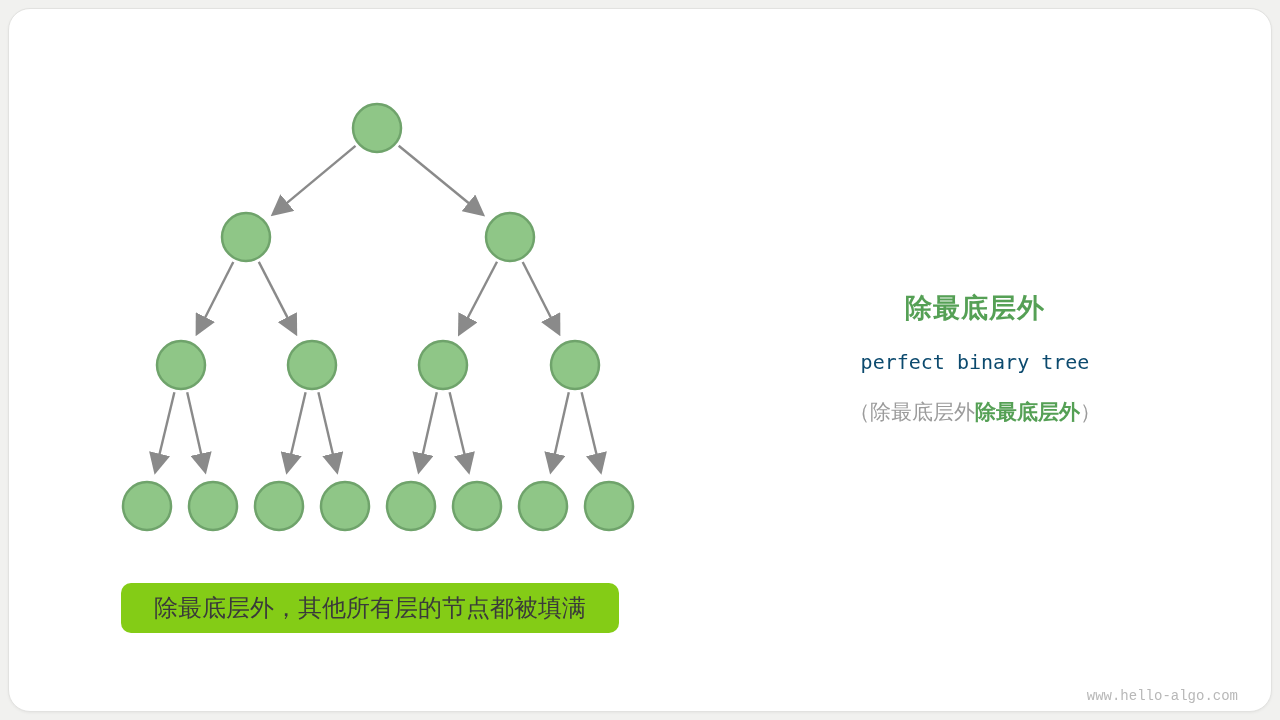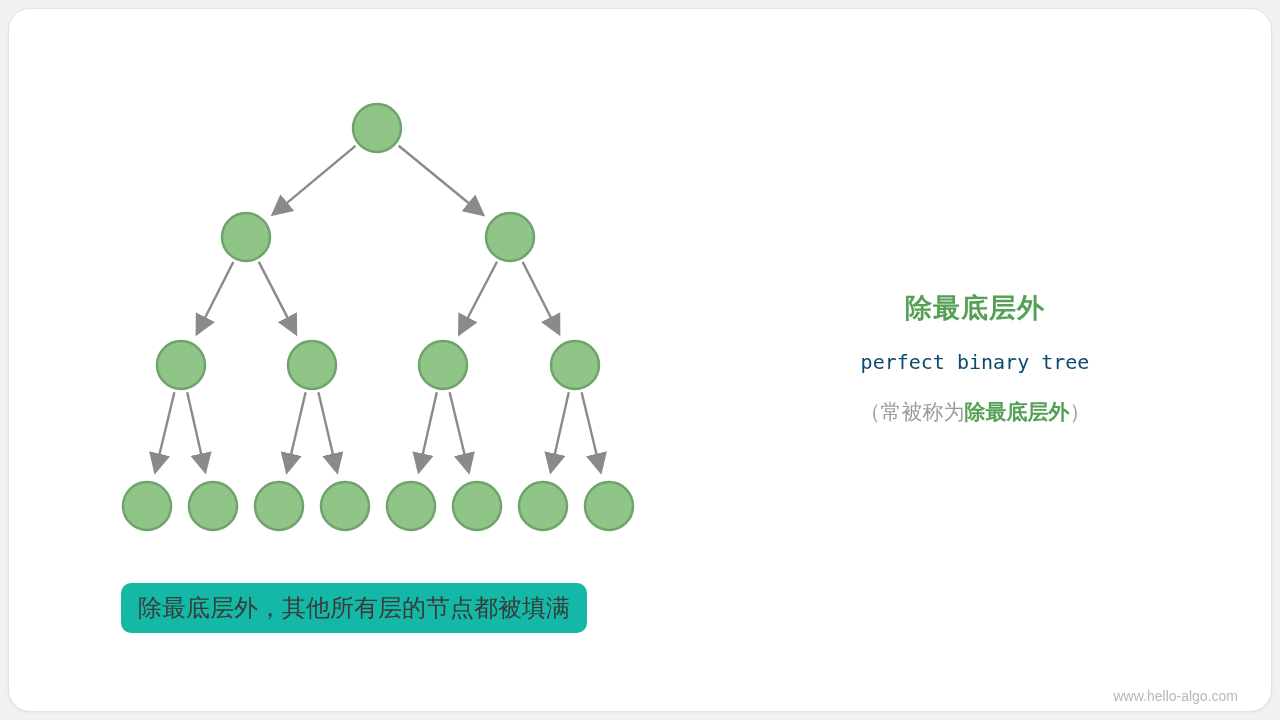--- a/index.html
+++ b/index.html
@@ -55,32 +55,32 @@
     color: #9b9b9b;
   }
   .info-note .bold-green {
     color: #55a055;
     font-weight: bold;
   }
   .caption {
     position: absolute;
     left: 121px;
     top: 583px;
-    background: #14b8a6;
+    background: #84cc16;
     border-radius: 10px;
-    padding: 9px 17px;
+    padding: 9px 33px;
     font-size: 24px;
     color: #3a3a3a;
     white-space: nowrap;
   }
   .watermark {
     position: absolute;
     right: 42px;
     bottom: 16px;
-    font-family: Liberation Sans, sans-serif;
+    font-family: Liberation Mono, monospace;
     font-size: 14px;
     color: #b8b8b8;
   }
 </style>
 </head>
 <body>
 
 <div class="card"></div>
 
 <svg id="tree-svg" width="1280" height="720">
@@ -116,18 +116,18 @@
     <circle cx="345" cy="506" r="24" fill="#8fc687" stroke="#6fa36b" stroke-width="2.5"></circle>
     <circle cx="411" cy="506" r="24" fill="#8fc687" stroke="#6fa36b" stroke-width="2.5"></circle>
     <circle cx="477" cy="506" r="24" fill="#8fc687" stroke="#6fa36b" stroke-width="2.5"></circle>
     <circle cx="543" cy="506" r="24" fill="#8fc687" stroke="#6fa36b" stroke-width="2.5"></circle>
     <circle cx="609" cy="506" r="24" fill="#8fc687" stroke="#6fa36b" stroke-width="2.5"></circle>
   </svg>
 
 <div class="info-panel">
   <div class="info-title">除最底层外</div>
   <div class="info-subtitle">perfect binary tree</div>
-  <div class="info-note"><span>（常被称为</span><span class="bold-green">除最底层外</span><span>）</span></div>
+  <div class="info-note"><span>（除最底层外</span><span class="bold-green">除最底层外</span><span>）</span></div>
 </div>
 
 <div class="caption">除最底层外，其他所有层的节点都被填满</div>
 
 <div class="watermark">www.hello-algo.com</div>
 
 </body></html>

